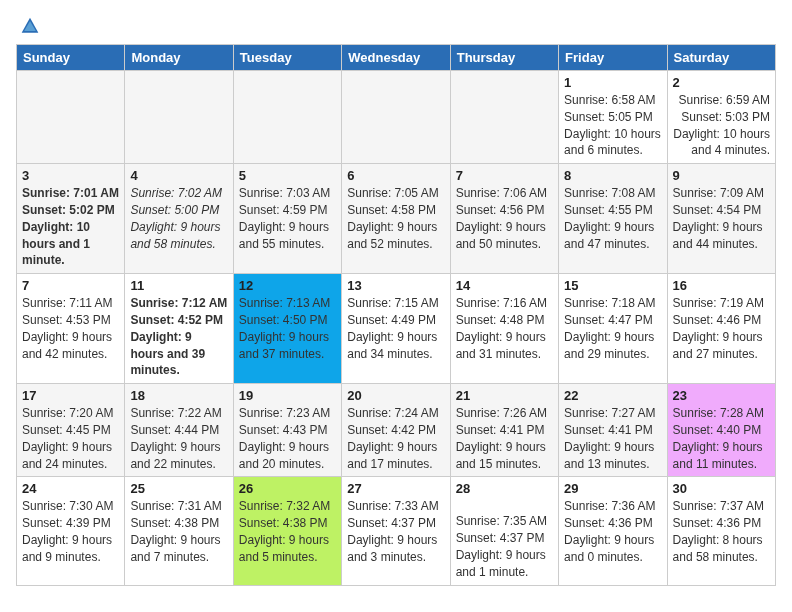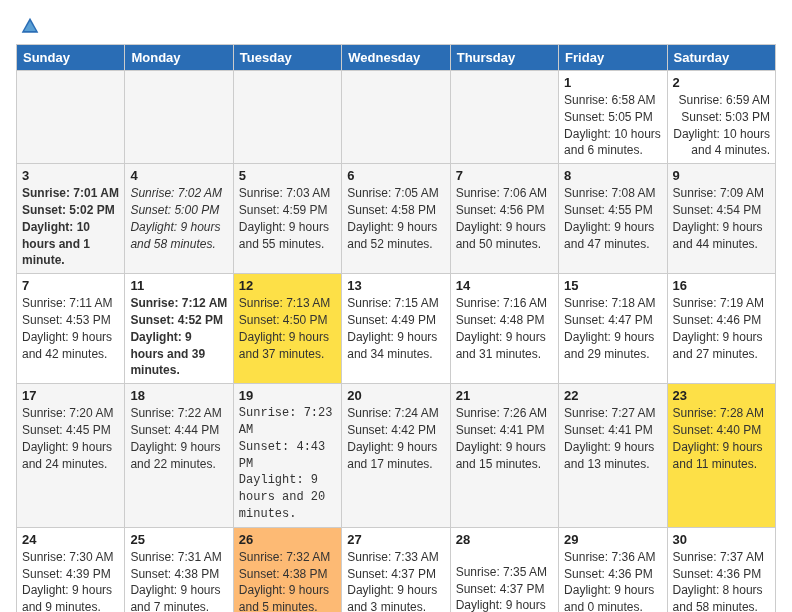--- a/index.html
+++ b/index.html
@@ -215,21 +215,21 @@
             <div class="day-info" style="white-space: pre-line;">Sunrise: 7:11 AM
 Sunset: 4:53 PM
 Daylight: 9 hours and 42 minutes.</div>
           </td>
           <td style="background: rgb(255, 255, 255);">
             <span class="day-num">11</span>
             <div class="day-info" style="white-space: pre-line; font-weight: bold;">Sunrise: 7:12 AM
 Sunset: 4:52 PM
 Daylight: 9 hours and 39 minutes.</div>
           </td>
-          <td style="background: #fde047; margin-left: 44px;">
+          <td style="background: #0ea5e9; margin-left: 44px;">
             <span class="day-num">12</span>
             <div class="day-info" style="white-space: pre-line;">Sunrise: 7:13 AM
 Sunset: 4:50 PM
 Daylight: 9 hours and 37 minutes.</div>
           </td>
           <td style="background: rgb(255, 255, 255);">
             <span class="day-num">13</span>
             <div class="day-info" style="white-space: pre-line;">Sunrise: 7:15 AM
 Sunset: 4:49 PM
 Daylight: 9 hours and 34 minutes.</div>
@@ -261,21 +261,21 @@
 Daylight: 9 hours and 24 minutes.</div>
           </td>
           <td style="background: rgb(245, 245, 245);">
             <span class="day-num">18</span>
             <div class="day-info" style="white-space: pre-line;">Sunrise: 7:22 AM
 Sunset: 4:44 PM
 Daylight: 9 hours and 22 minutes.</div>
           </td>
           <td style="background: rgb(245, 245, 245);">
             <span class="day-num">19</span>
-            <div class="day-info" style="white-space: pre-line; font-family: Liberation Mono, monospace;">Sunrise: 7:23 AM
+            <div class="day-info" style="white-space: pre-line;">Sunrise: 7:23 AM
 Sunset: 4:43 PM
 Daylight: 9 hours and 20 minutes.</div>
           </td>
           <td style="background: rgb(245, 245, 245);">
             <span class="day-num">20</span>
             <div class="day-info" style="white-space: pre-line;">Sunrise: 7:24 AM
 Sunset: 4:42 PM
 Daylight: 9 hours and 17 minutes.</div>
           </td>
           <td style="background: rgb(245, 245, 245);">
@@ -283,41 +283,41 @@
             <div class="day-info" style="white-space: pre-line;">Sunrise: 7:26 AM
 Sunset: 4:41 PM
 Daylight: 9 hours and 15 minutes.</div>
           </td>
           <td style="background: rgb(245, 245, 245);">
             <span class="day-num">22</span>
             <div class="day-info" style="white-space: pre-line;">Sunrise: 7:27 AM
 Sunset: 4:41 PM
 Daylight: 9 hours and 13 minutes.</div>
           </td>
-          <td style="background: #fde047;">
+          <td style="background: #f0abfc;">
             <span class="day-num">23</span>
             <div class="day-info" style="white-space: pre-line;">Sunrise: 7:28 AM
 Sunset: 4:40 PM
 Daylight: 9 hours and 11 minutes.</div>
           </td>
         </tr>
         <tr>
           <td style="background: rgb(255, 255, 255);">
             <span class="day-num">24</span>
             <div class="day-info" style="white-space: pre-line;">Sunrise: 7:30 AM
 Sunset: 4:39 PM
 Daylight: 9 hours and 9 minutes.</div>
           </td>
           <td style="background: rgb(255, 255, 255);">
             <span class="day-num">25</span>
             <div class="day-info" style="white-space: pre-line;">Sunrise: 7:31 AM
 Sunset: 4:38 PM
 Daylight: 9 hours and 7 minutes.</div>
           </td>
-          <td style="background: #fdba74; margin-left: 39px;">
+          <td style="background: #bef264; margin-left: 39px;">
             <span class="day-num">26</span>
             <div class="day-info" style="white-space: pre-line;">Sunrise: 7:32 AM
 Sunset: 4:38 PM
 Daylight: 9 hours and 5 minutes.</div>
           </td>
           <td style="background: rgb(255, 255, 255);">
             <span class="day-num">27</span>
             <div class="day-info" style="white-space: pre-line;">Sunrise: 7:33 AM
 Sunset: 4:37 PM
 Daylight: 9 hours and 3 minutes.</div>

